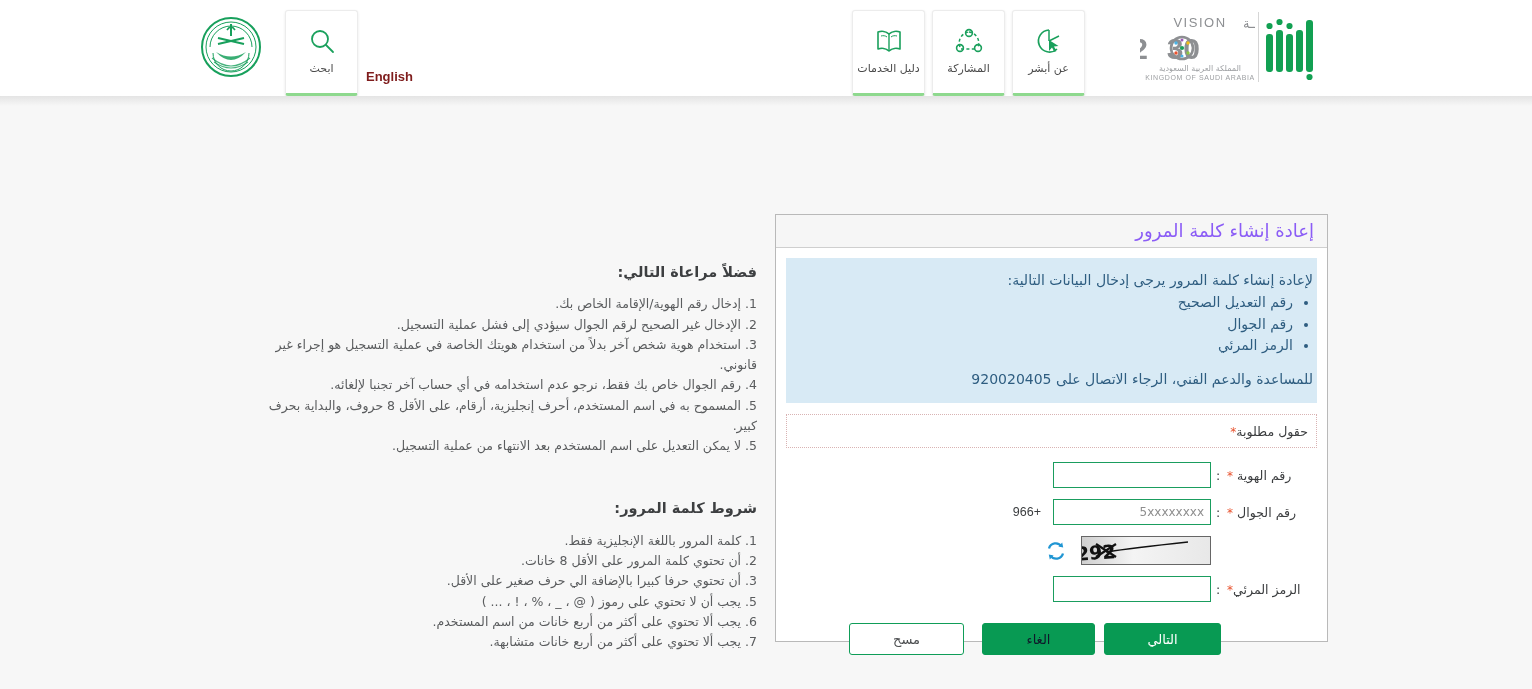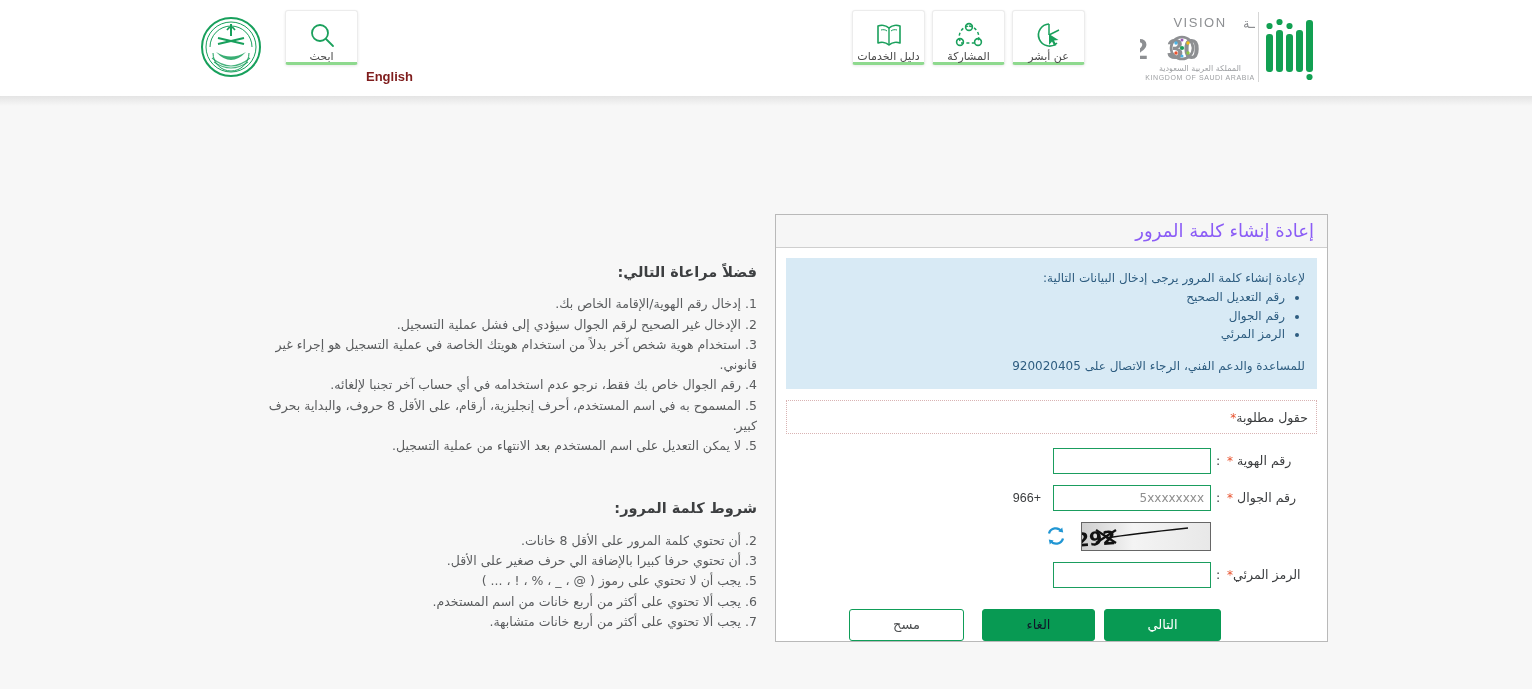--- a/index.html
+++ b/index.html
@@ -26,21 +26,21 @@
   }
 
   .emblem {
     position: absolute;
     left: 200px; top: 12px;
     width: 62px; height: 70px;
   }
 
   .icon-card {
     position: absolute;
-    width: 73px; height: 55px;
+    width: 73px; height: 86px;
     background: #ffffff;
     border: 1px solid #ececec;
     border-bottom: 3px solid #8ed98e;
     border-radius: 3px;
     box-shadow: 0 1px 3px rgba(0,0,0,0.09);
     display: flex;
     flex-direction: column;
     align-items: center;
     justify-content: flex-start;
     padding-top: 10px;
@@ -139,23 +139,23 @@
   }
   .panel-title {
     font-size: 18px;
     color: #8b5cf6;
     line-height: 1;
   }
   .panel-body { padding: 10px 10px 0 10px; position: relative; }
 
   .notice {
     background: #d8eaf5;
-    padding: 12px 12px 14px 14px;
+    padding: 12px 4px 14px 14px;
     color: #2e5d80;
-    font-size: 12px;
+    font-size: 14px;
     line-height: 1.45;
   }
   .notice-lead { margin: 0 0 2px 0; }
   .notice ul { margin: 0; padding: 0 20px 0 0; list-style: disc; }
   .notice ul li { margin: 1px 0; }
   .notice-foot { margin: 14px 0 0 0; }
 
   .required-box {
     margin-top: 11px;
     border: 1px dotted #d9b3b3;
@@ -390,20 +390,21 @@
         <li>3. استخدام هوية شخص آخر بدلاً من استخدام هويتك الخاصة في عملية التسجيل هو إجراء غير قانوني.</li>
         <li>4. رقم الجوال خاص بك فقط، نرجو عدم استخدامه في أي حساب آخر تجنبا لإلغائه.</li>
         <li>5. المسموح به في اسم المستخدم، أحرف إنجليزية، أرقام، على الأقل 8 حروف، والبداية بحرف كبير.</li>
         <li>5. لا يمكن التعديل على اسم المستخدم بعد الانتهاء من عملية التسجيل.</li>
       </ul>
     </div>
 
     <div class="help-block-2">
       <h3 class="help-title">شروط كلمة المرور:</h3>
       <ul class="help-list">
+        <li>1. كلمة المرور باللغة الإنجليزية فقط.</li>
         <li>2. أن تحتوي كلمة المرور على الأقل 8 خانات.</li>
         <li>3. أن تحتوي حرفا كبيرا بالإضافة الي حرف صغير على الأقل.</li>
         <li>5. يجب أن لا تحتوي على رموز ( @ ، _ ، % ، ! ، ... )</li>
         <li>6. يجب ألا تحتوي على أكثر من أربع خانات من اسم المستخدم.</li>
         <li>7. يجب ألا تحتوي على أكثر من أربع خانات متشابهة.</li>
       </ul>
     </div>
   </div>
 
   <div class="panel">

